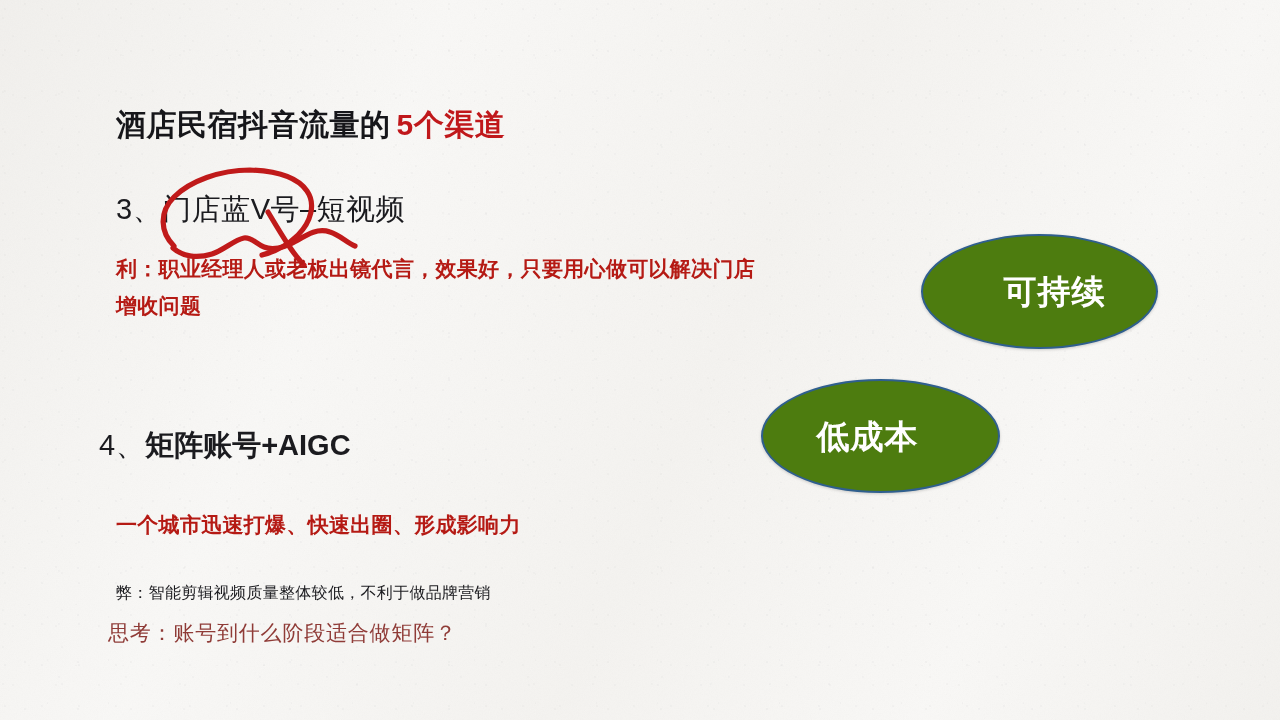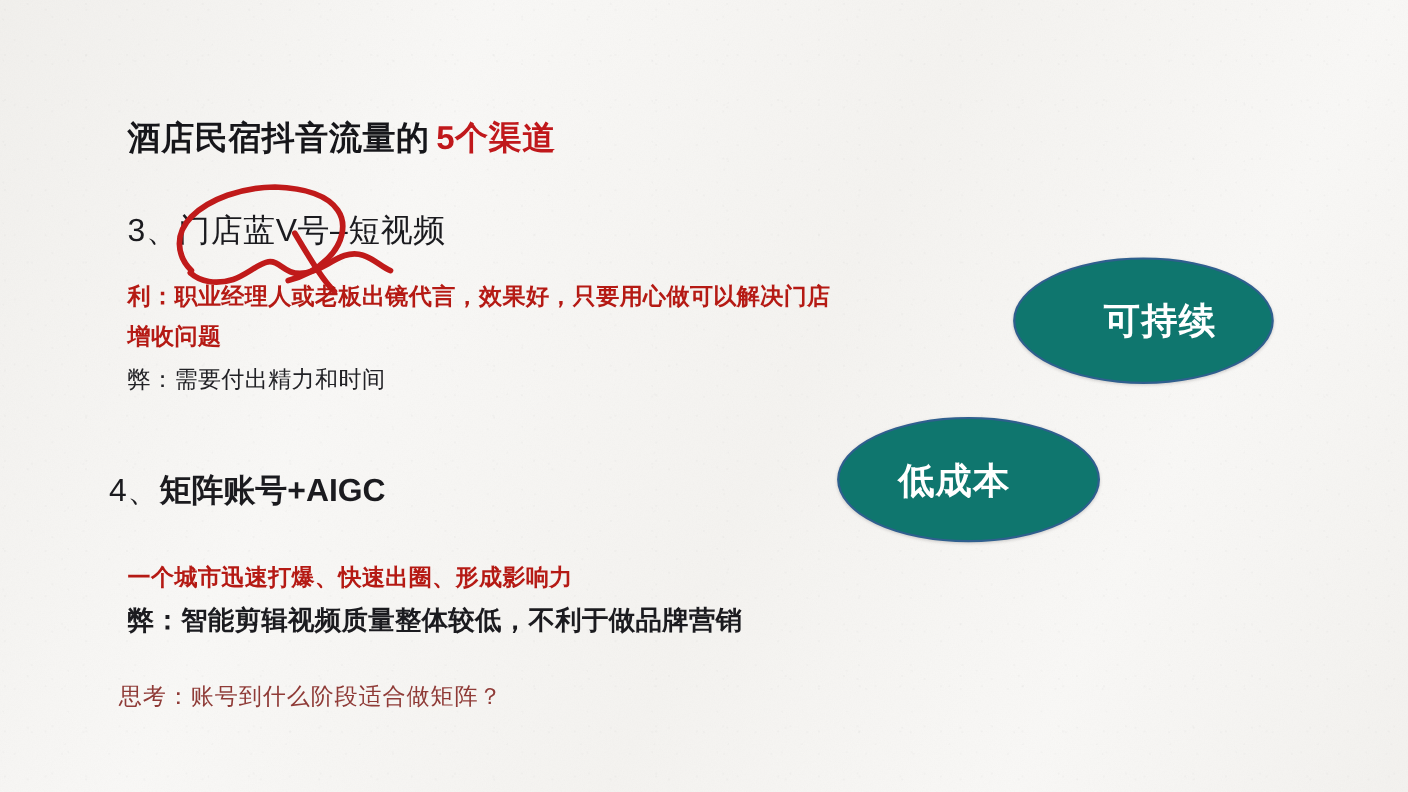--- a/index.html
+++ b/index.html
@@ -86,23 +86,24 @@
     font-size: 21px;
     font-weight: bold;
     color: #b51a14;
   }
   .con-reg {
     font-size: 21px;
     font-weight: normal;
     color: #222226;
   }
   .con-bold {
-    font-size: 24px;
-    font-weight: bold;
+    font-size: 16px;
+    font-weight: normal;
     color: #1b1b1f;
+    margin-top: 35px;
   }
 
   #s3-pro-1 { top: 255px; }
   #s3-pro-2 { top: 292px; }
   #s3-con   { top: 331px; }
 
   #s4-pro-1 { top: 471px; }
   #s4-pro-2 { top: 511px; }
   #s4-con   { top: 548px; }
 
@@ -112,21 +113,21 @@
     font-size: 21px;
     font-weight: normal;
     color: #8f3b37;
     letter-spacing: 0.8px;
     white-space: nowrap;
   }
 
   
   .ellipse {
     border-radius: 50%;
-    background: #0f766e;
+    background: #4d7c0f;
     border: 2px solid #2f5f8e;
     box-sizing: border-box;
     display: flex;
     align-items: center;
     justify-content: center;
     box-shadow: 0 1px 3px rgba(0,0,0,0.18);
   }
   .ellipse .elabel {
     color: #ffffff;
     font-weight: bold;
@@ -190,21 +191,20 @@
       <path d="M24,86 C10,72 9,52 24,37 C40,21 70,10 100,10 C128,11 148,18 157,31
                C166,44 161,62 148,75 C138,85 124,92 112,95"></path>
       <path d="M23,88 C32,96 46,99 62,94 C74,90 84,80 94,78 C102,77 106,84 114,87
                C124,91 136,87 148,80 C158,74 168,68 180,72 C190,75 197,83 205,86"></path>
       <path d="M118,52 C124,62 131,74 139,86 C145,95 150,101 154,105"></path>
     </g>
   </svg>
 
   <div class="abs line pro" id="s3-pro-1">利：职业经理人或老板出镜代言，效果好，只要用心做可以解决门店</div>
   <div class="abs line pro" id="s3-pro-2">增收问题</div>
-  <div class="abs line con-reg" id="s3-con">弊：需要付出精力和时间</div>
 
   <div class="abs sec-head" id="sec4-head">
     <span class="num">4、</span><span class="title-bold">矩阵账号+AIGC</span>
   </div>
 
   <div class="abs line pro" id="s4-pro-2">一个城市迅速打爆、快速出圈、形成影响力</div>
   <div class="abs line con-bold" id="s4-con">弊：智能剪辑视频质量整体较低，不利于做品牌营销</div>
 
   <div class="abs" id="footnote">思考：账号到什么阶段适合做矩阵？</div>
 

